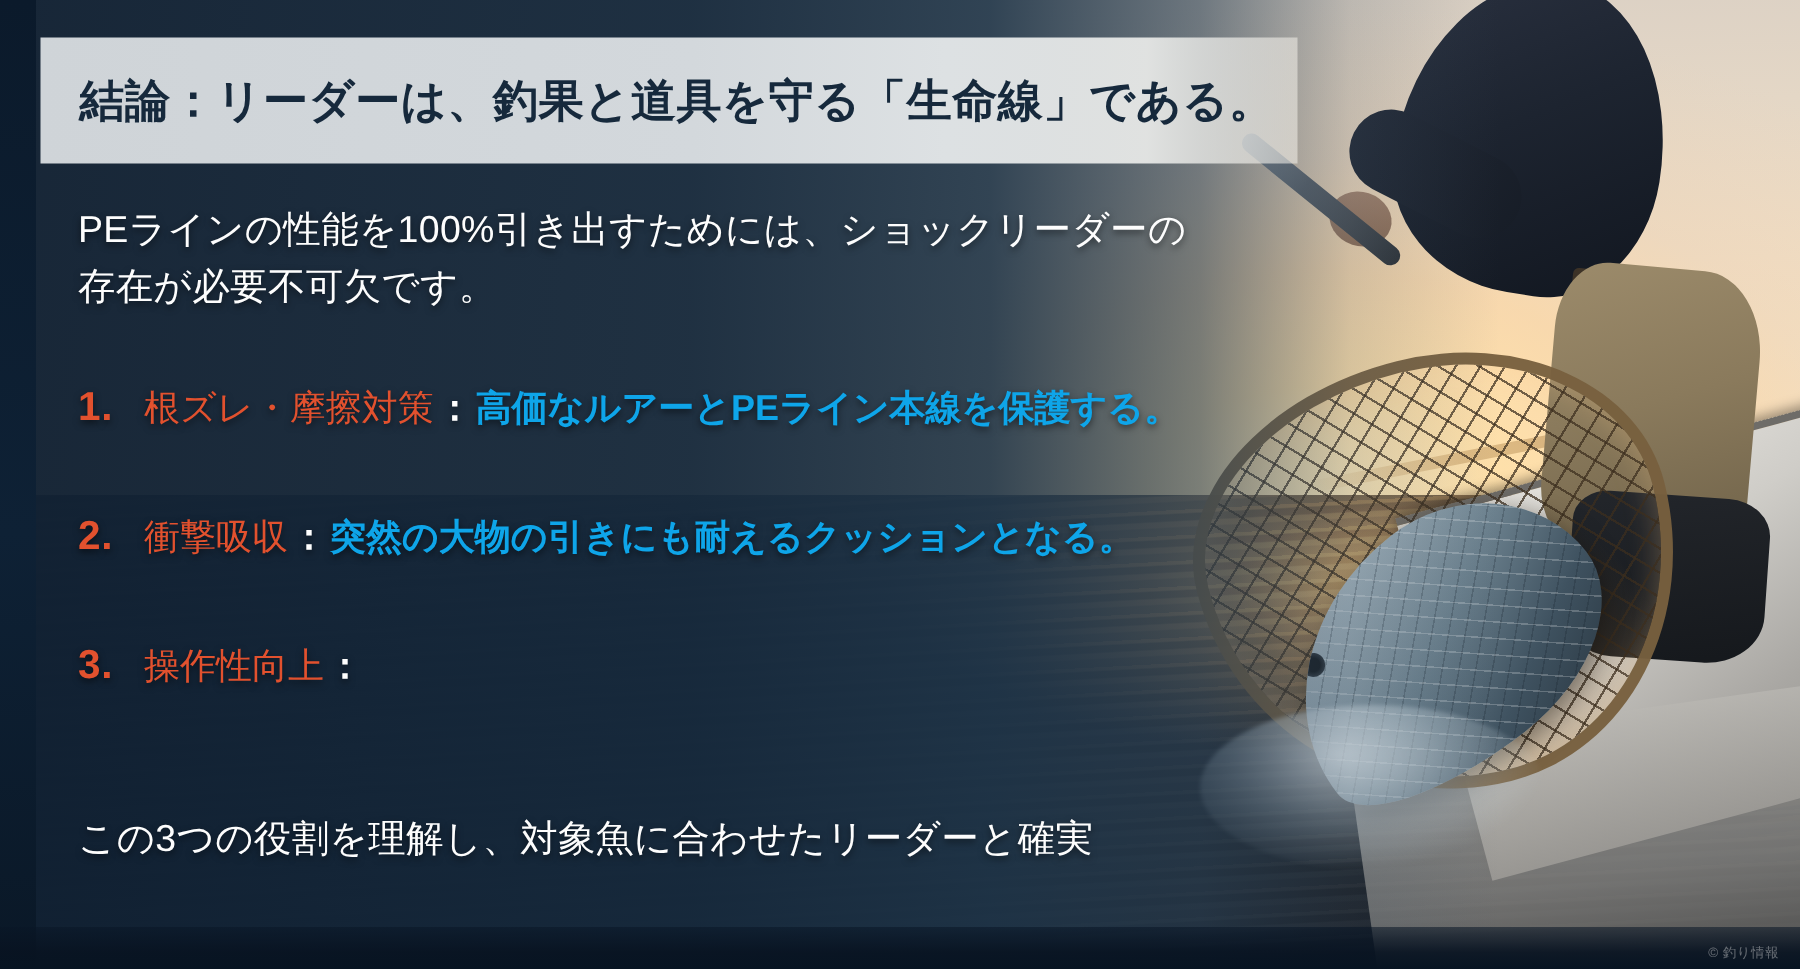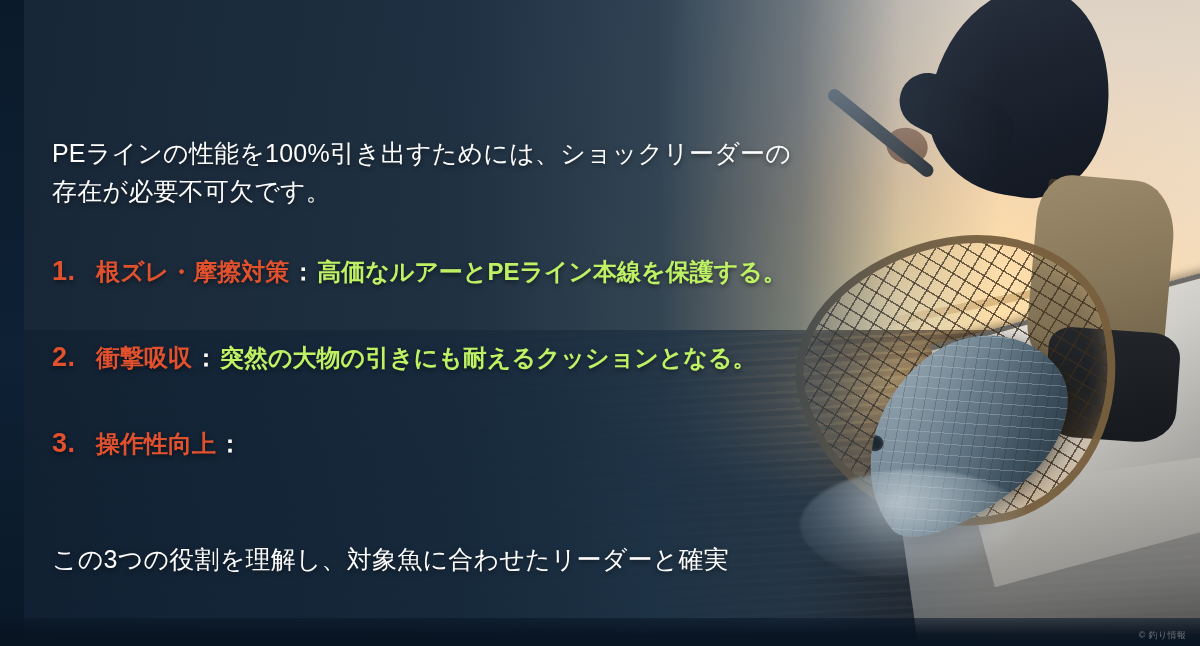--- a/index.html
+++ b/index.html
@@ -214,23 +214,23 @@
     display:flex; align-items:baseline;
     height:86px;
     font-size:24px; font-weight:700; line-height:1.2;
     text-shadow:0 2px 5px rgba(0,0,0,.55);
     white-space:nowrap;
   }
   .p-num {
     color:#e2512e; font-size:27px; font-weight:700;
     min-width:44px; flex:0 0 auto; letter-spacing:.5px;
   }
-  .p-key { color:#e2512e; font-weight:700; }
+  .p-key { color:#e2512e; font-weight:400; }
   .p-sep { color:#ffffff; font-weight:700; padding:0 2px; }
-  .p-desc { color:#bef264; font-weight:700; }
+  .p-desc { color:#0ea5e9; font-weight:700; }
 
   .closing {
     position:absolute; left:52px; top:540px; width:780px;
     font-size:25px; font-weight:400; line-height:1.58;
     color:#fdfdfd; letter-spacing:.2px;
     text-shadow:0 2px 5px rgba(0,0,0,.55);
   }
 
   .watermark {
     position:absolute; right:14px; bottom:4px;
@@ -260,20 +260,23 @@
     <div class="fish"></div>
     <div class="splash"></div>
   </div>
 
   <div class="overlay"></div>
   <div class="leftbar"></div>
   <div class="bottombar"></div>
 
   <div class="content">
 
+    <div class="title-band">
+      <div class="title-text">結論：リーダーは、釣果と道具を守る「生命線」である。</div>
+    </div>
 
     <div class="lead">
       <div>PEラインの性能を100%引き出すためには、ショックリーダーの</div>
       <div>存在が必要不可欠です。</div>
     </div>
 
     <div class="points">
 
       <div class="point">
         <span class="p-num">1.</span>

